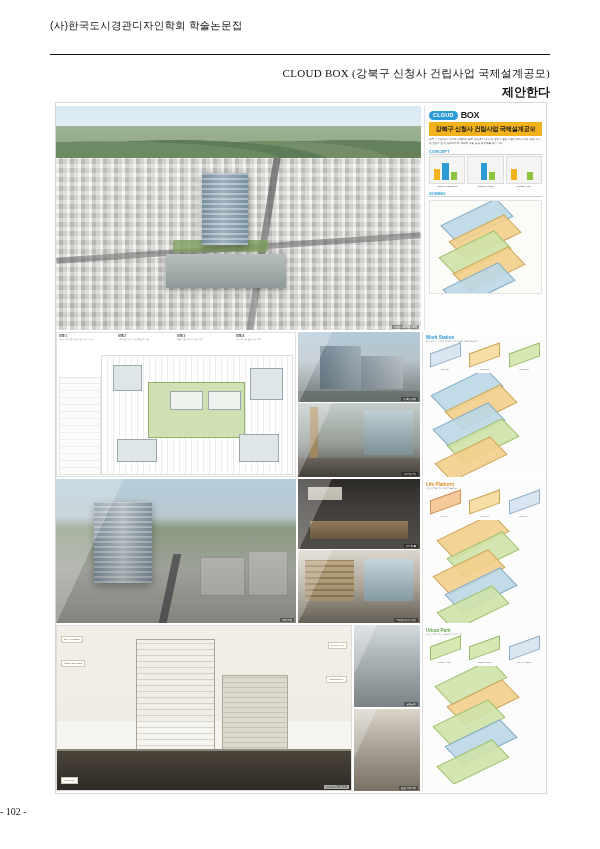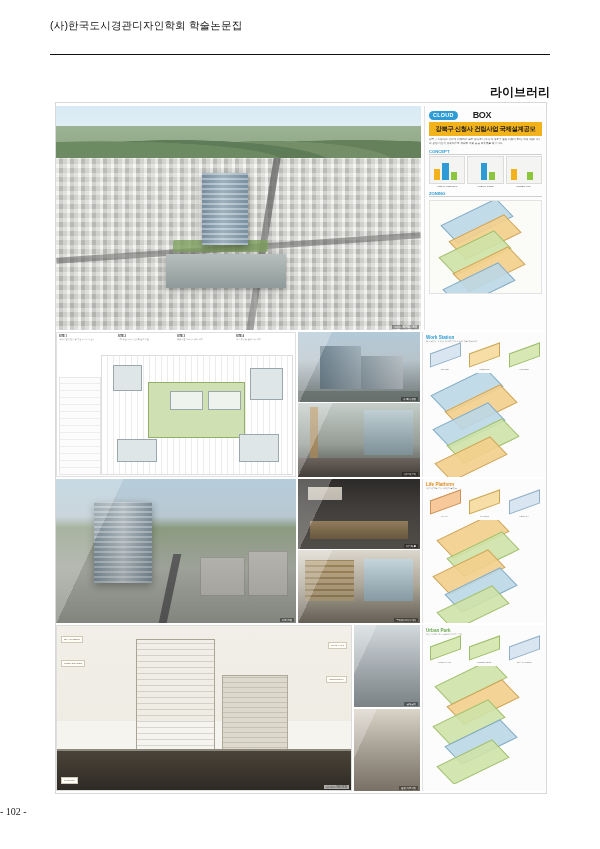--- a/index.html
+++ b/index.html
@@ -127,21 +127,21 @@
     background:#7fa05f; opacity:.8; border-radius:2px;
   }
 
   
   .infopanel {
     left: 368px; top: 3px; width: 122px; height: 224px;
     background: #fdfdfd; border-left: 1px solid #e2e2e2;
     padding: 4px 4px 0 4px;
   }
   .cb-logo {
-    display:flex; align-items:center; gap:15px; margin-bottom:2px;
+    display:flex; align-items:center; gap:3px; margin-bottom:2px;
   }
   .cb-cloud {
     background:#2d9bd6; color:#fff; font-size:5.4px; font-weight:bold;
     padding:1.5px 4px; border-radius:7px; letter-spacing:.3px;
   }
   .cb-box { font-size:9px; font-weight:bold; color:#222; letter-spacing:-.3px;}
   .cb-title {
     background:#f2b21c; color:#1a1a1a; font-size:6.4px; font-weight:bold;
     text-align:center; padding:2.5px 1px; letter-spacing:-.4px;
   }
@@ -333,21 +333,22 @@
   }
 </style>
 </head>
 <body>
 
 <div class="page">
 
   <div class="journal-header">(사)한국도시경관디자인학회 학술논문집</div>
   <div class="journal-rule"></div>
 
-  <div class="doc-subtitle">라이브러리</div>
+  <div class="doc-title">CLOUD BOX (강북구 신청사 건립사업 국제설계공모)</div>
+  <div class="doc-subtitle">제안한다</div>
 
   <div class="board">
 
     <div class="panel aerial">
       <div class="sky"></div>
       <div class="mtn"></div>
       <div class="city"></div>
       <div class="road"></div>
       <div class="road2"></div>
       <div class="green"></div>

